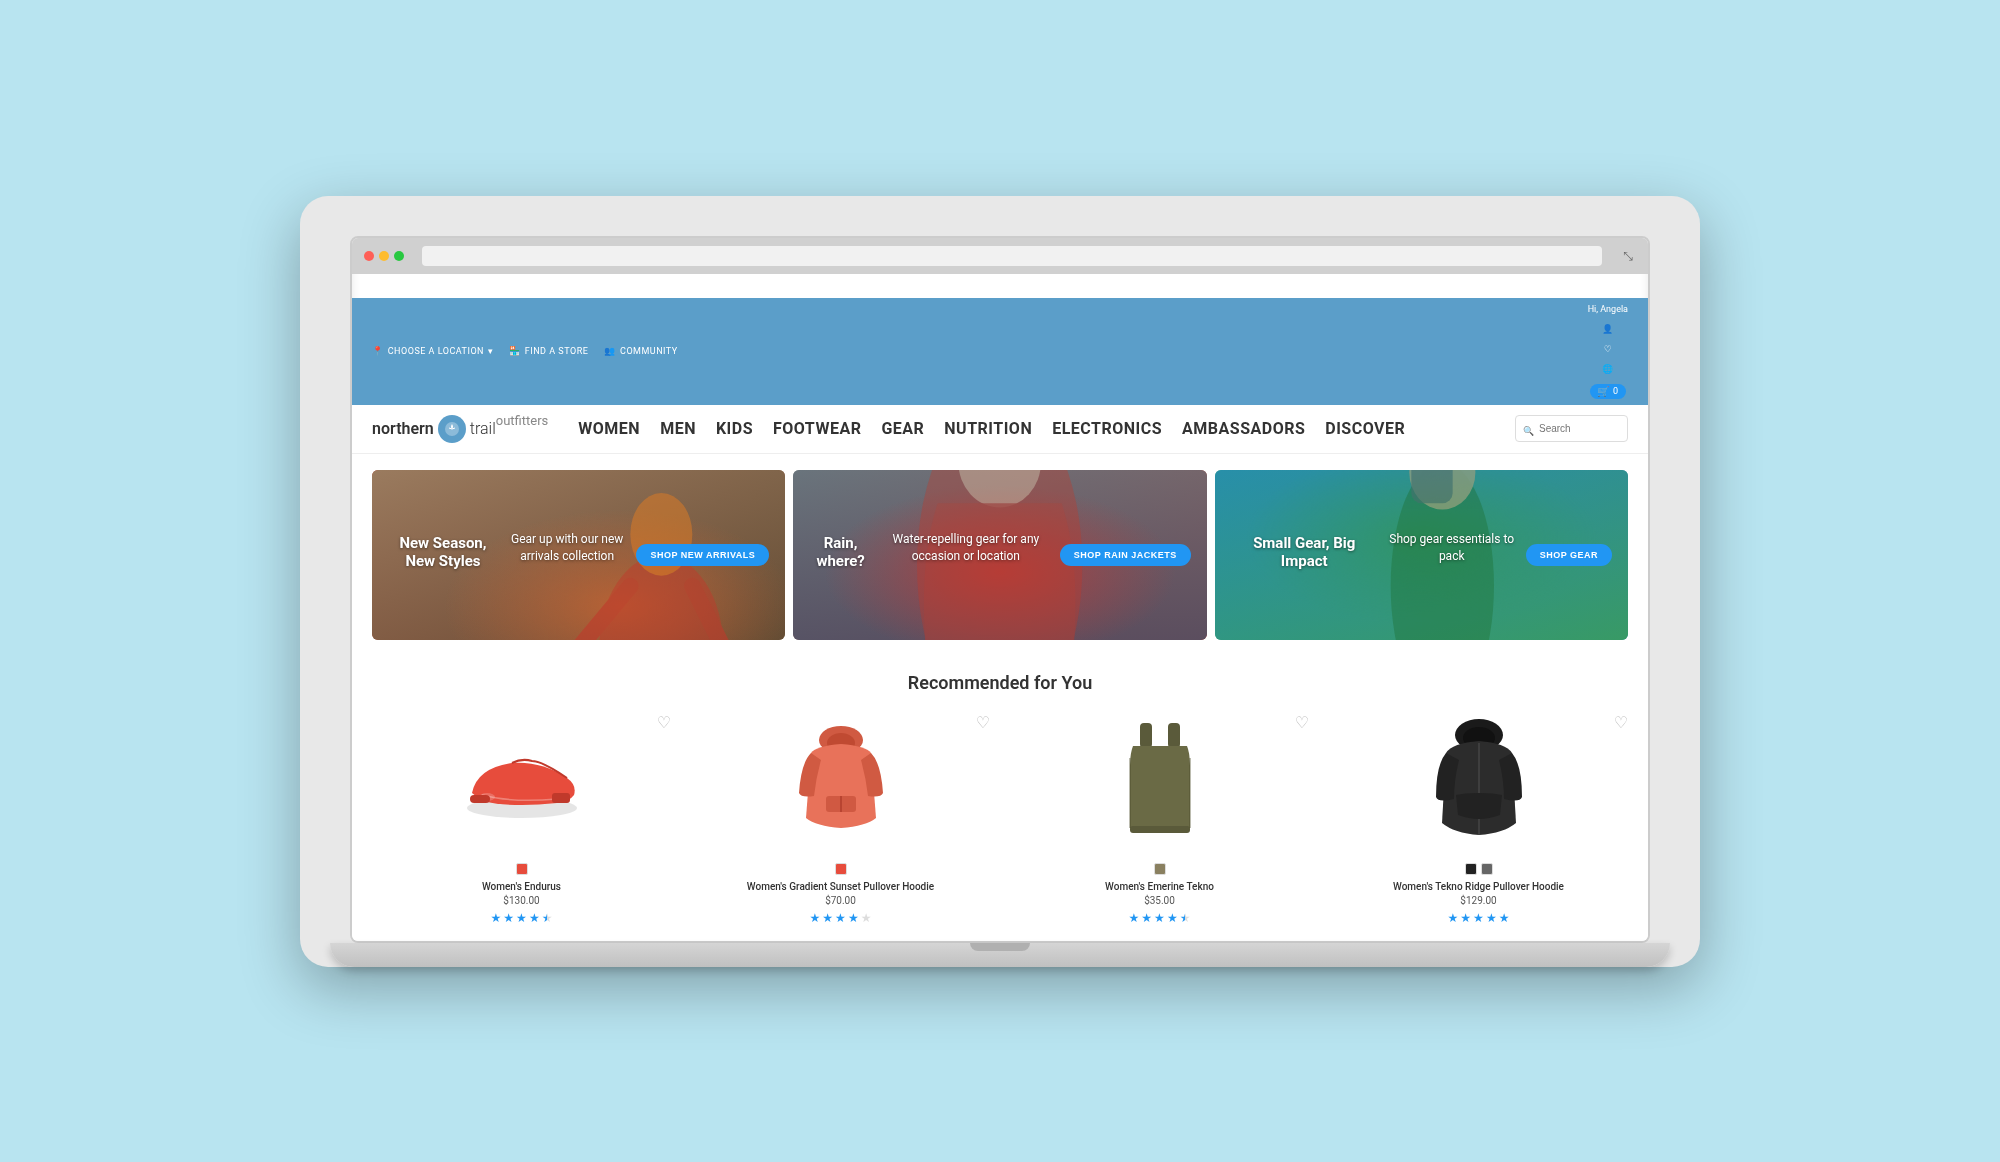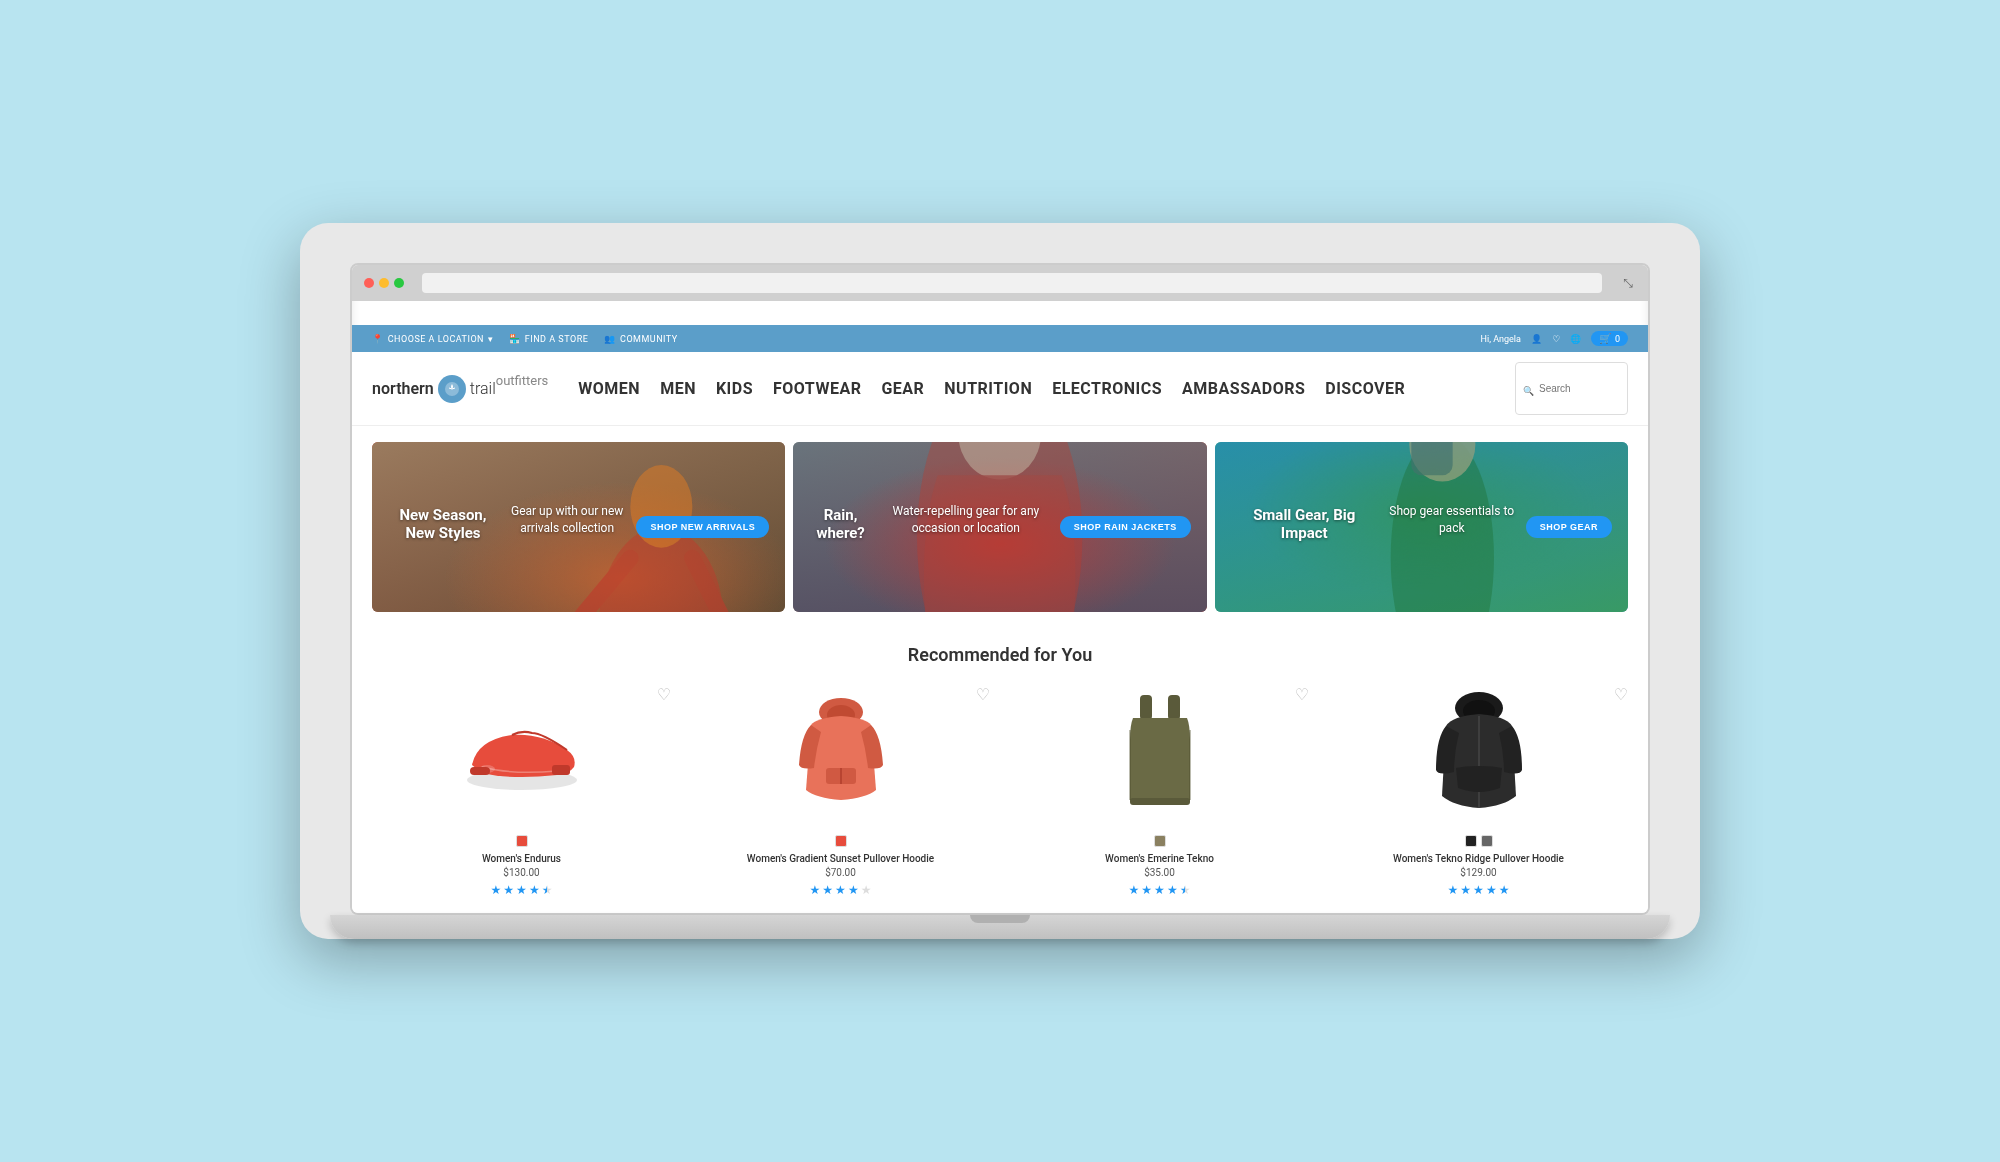--- a/index.html
+++ b/index.html
@@ -123,20 +123,21 @@
       font-size: 9px;
       text-transform: uppercase;
       letter-spacing: 0.5px;
     }
 
     .top-bar-right {
       display: flex;
       align-items: center;
       gap: 10px;
       font-size: 9px;
+      flex-direction: column;
     }
 
     .cart-badge {
       background: #2196f3;
       border-radius: 12px;
       padding: 2px 8px;
       display: flex;
       align-items: center;
       gap: 3px;
       font-size: 9px;
@@ -209,21 +210,21 @@
       letter-spacing: 0.5px;
       cursor: pointer;
       font-weight: 700;
     }
 
     .nav-search {
       display: flex;
       align-items: center;
       border: 1px solid #ddd;
       border-radius: 4px;
-      padding: 16px 8px;
+      padding: 3px 8px;
       margin-left: auto;
       gap: 4px;
     }
 
     .nav-search input {
       border: none;
       outline: none;
       font-size: 10px;
       color: #333;
       width: 80px;

